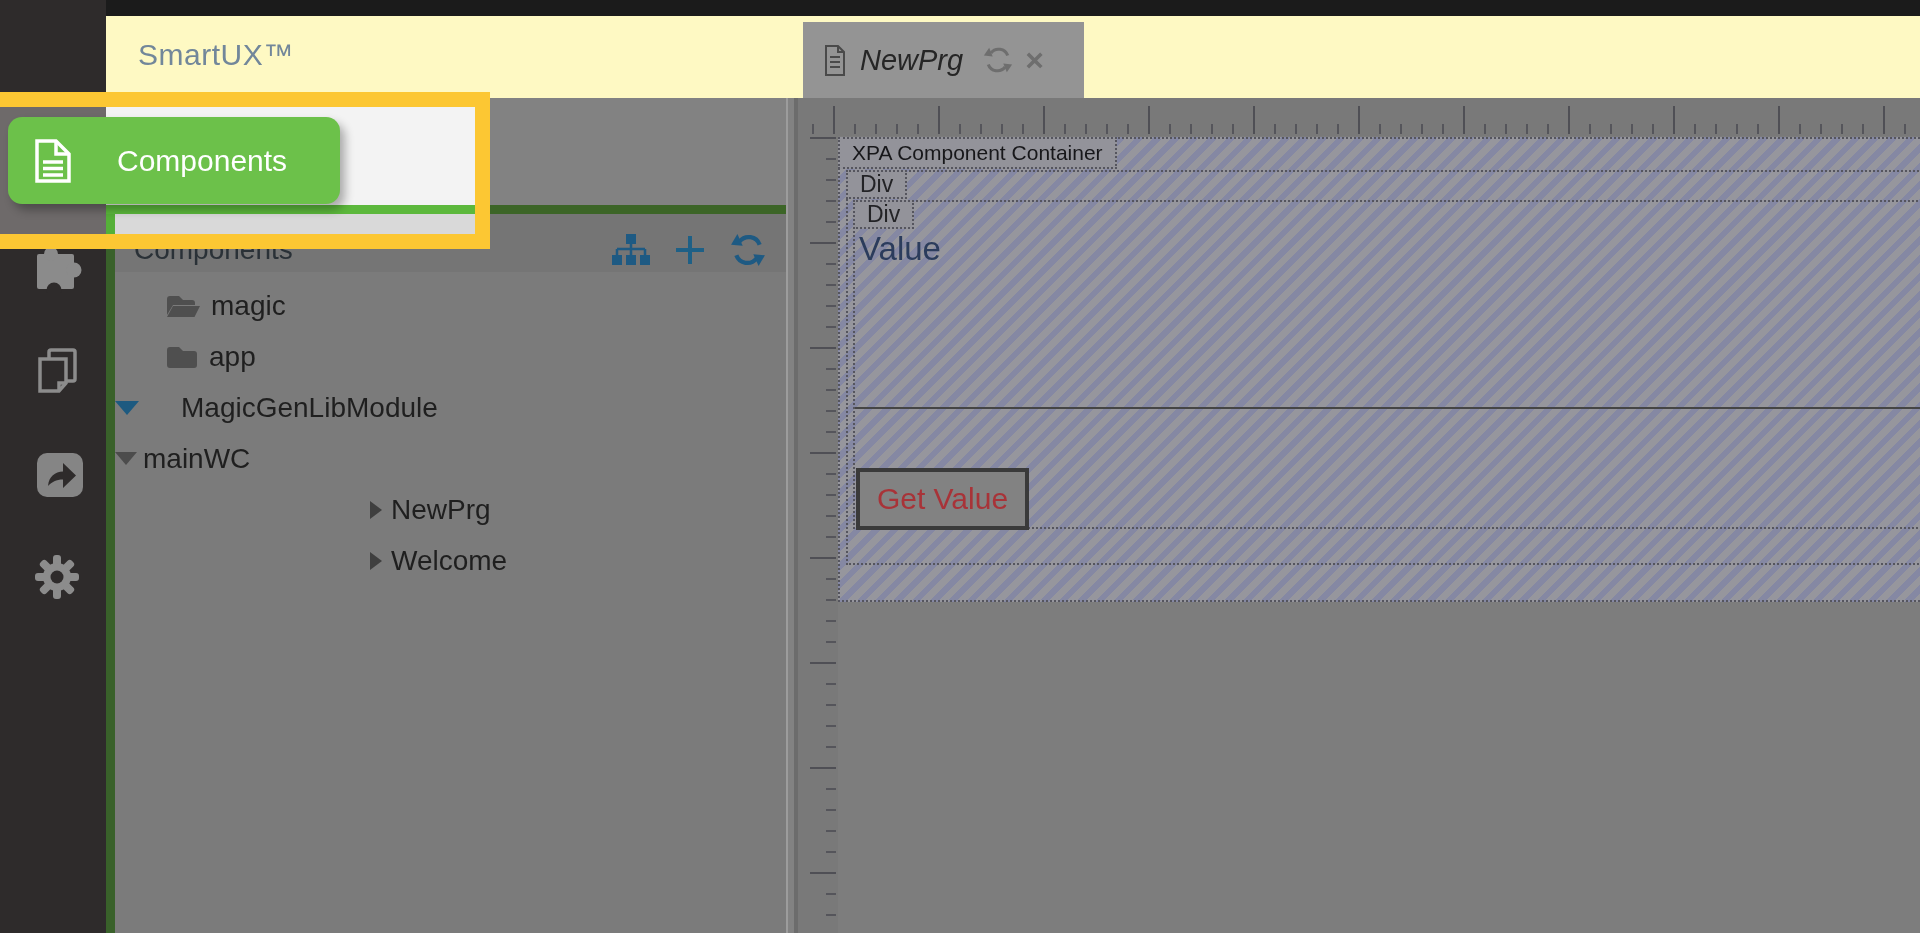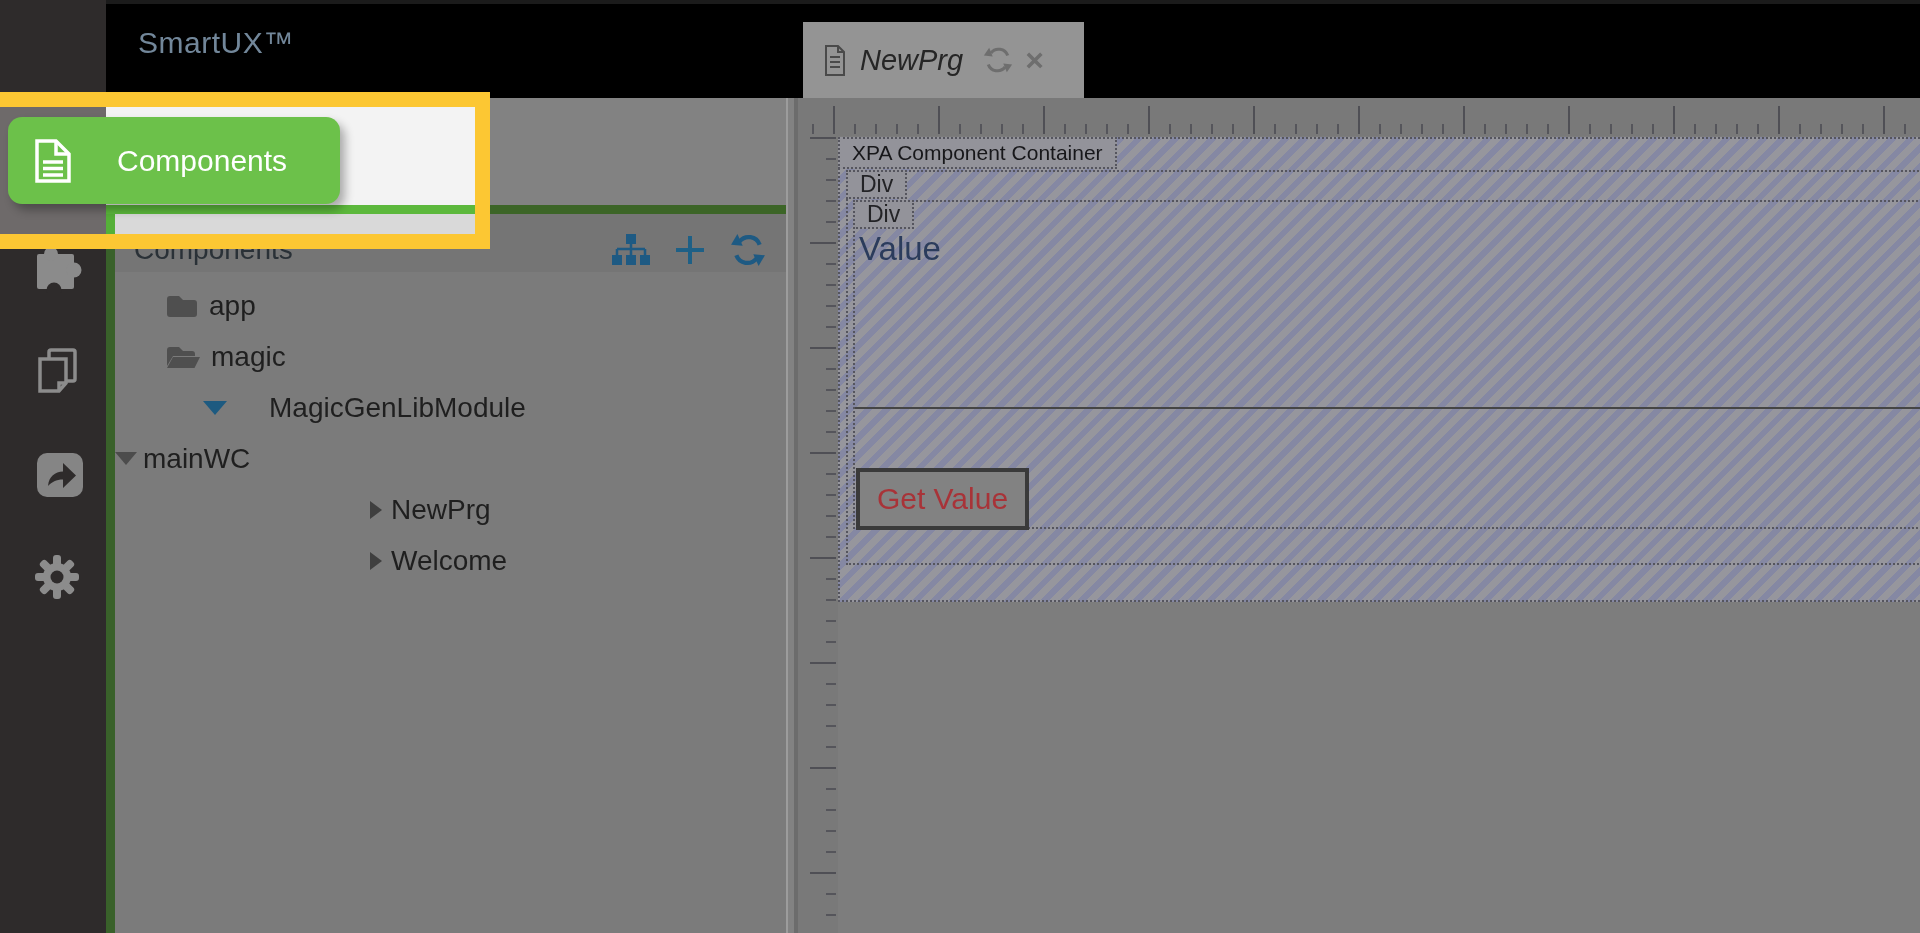--- a/index.html
+++ b/index.html
@@ -4,21 +4,21 @@
 <style>
   html,body{margin:0;padding:0;background:#1b1b1b;}
   #screen{position:relative;width:1920px;height:933px;overflow:hidden;
     font-family:"Liberation Sans","DejaVu Sans",sans-serif;
     -webkit-font-smoothing:antialiased;}
   #screen *{box-sizing:border-box;}
 
   
   .sidebar{position:absolute;left:0;top:0;width:106px;height:933px;background:#2e2b2b;}
   .sb-icon{position:absolute;}
-  header.appbar{position:absolute;left:106px;top:4px;width:1814px;height:98px;background:#000000;}
+  header.appbar{position:absolute;left:106px;top:16px;width:1814px;height:98px;background:#fef9c3;}
   .app-title{position:absolute;left:32px;top:22px;font-size:30px;letter-spacing:.5px;color:#72879a;}
 
   .doc-tab{position:absolute;left:803px;top:22px;width:281px;height:76px;background:#949494;
     display:flex;align-items:center;padding-left:20px;}
   .doc-tab .tab-label{font-style:italic;font-size:29px;color:#262626;margin-left:13px;}
   .tab-refresh{margin-left:20px;}
   .tab-close{margin-left:12px;font-size:32px;line-height:1;color:#6e6e6e;font-weight:bold;}
 
   .toolstrip{position:absolute;left:106px;top:98px;width:692px;height:107px;background:#828282;}
 
@@ -26,21 +26,21 @@
   .panel-green-top{position:absolute;left:106px;top:205px;width:680px;height:9px;background:#3c6527;}
   .panel-green-left{position:absolute;left:106px;top:205px;width:9px;height:728px;background:#39612a;}
   .panel-header{position:absolute;left:115px;top:214px;width:671px;height:58px;background:#757575;
     display:flex;align-items:center;justify-content:space-between;padding:14px 20px 0 19px;}
   .panel-title{font-size:28px;color:#2a3137;}
   .ph-icons{display:flex;align-items:center;gap:24px;}
   .panel-body{position:absolute;left:115px;top:272px;width:671px;height:661px;background:#7b7b7b;}
 
   .tree{position:absolute;left:115px;top:280px;width:671px;}
   .trow{height:51px;display:flex;align-items:center;font-size:28px;color:#1f1f1f;}
-  .lvl0{padding-left:50px;} .lvl1{padding-left:88px;} .lvl2{} .lvl3{padding-left:255px;}
+  .lvl0{padding-left:50px;} .lvl1{} .lvl2{} .lvl3{padding-left:255px;}
   .ticon{margin-right:10px;display:flex;}
   .exp{display:inline-block;width:0;height:0;}
   .exp-down-blue{border-left:12px solid transparent;border-right:12px solid transparent;border-top:14px solid #1d5a80;}
   .exp-down-gray{border-left:11px solid transparent;border-right:11px solid transparent;border-top:13px solid #4c4c4c;}
   .exp-right{border-top:9px solid transparent;border-bottom:9px solid transparent;border-left:12px solid #3f3f3f;}
   .lvl1 .exp{margin-right:42px;} .lvl2 .exp{margin-right:6px;} .lvl3 .exp{margin-right:9px;}
 
   
   .canvas{position:absolute;left:798px;top:98px;width:1122px;height:835px;background:#7d7d7d;}
   .splitter-a{position:absolute;left:786px;top:98px;width:2px;height:835px;background:#9c9c9c;}
@@ -190,34 +190,34 @@
           <polygon points="27,30 22,19 33,20" fill="#1e5a83"></polygon>
         </svg>
       </span>
     </span>
   </div>
   <div class="panel-body"></div>
 
   <div class="tree">
     <div class="trow lvl0">
       <span class="ticon">
-        <svg width="34" height="28" viewBox="0 0 34 28">
-          <path d="M2 7 a3 3 0 0 1 3-3 h9 l4 4 h11 a3 3 0 0 1 3 3 v11 a3 3 0 0 1 -3 3 H5 a3 3 0 0 1 -3-3 z" fill="#4f4f4f"></path>
-        </svg>
-      </span>
-      <span>app</span>
-    </div>
-    <div class="trow lvl0">
-      <span class="ticon">
         <svg width="36" height="28" viewBox="0 0 36 28">
           <path d="M2 7 a3 3 0 0 1 3-3 h9 l4 4 h9 a3 3 0 0 1 3 3 v2 H8 l-6 10 z" fill="#4f4f4f"></path>
           <path d="M8 14 h27 l-5.5 11 H2 z" fill="#4f4f4f"></path>
         </svg>
       </span>
       <span>magic</span>
+    </div>
+    <div class="trow lvl0">
+      <span class="ticon">
+        <svg width="34" height="28" viewBox="0 0 34 28">
+          <path d="M2 7 a3 3 0 0 1 3-3 h9 l4 4 h11 a3 3 0 0 1 3 3 v11 a3 3 0 0 1 -3 3 H5 a3 3 0 0 1 -3-3 z" fill="#4f4f4f"></path>
+        </svg>
+      </span>
+      <span>app</span>
     </div>
     <div class="trow lvl1">
       <span class="exp exp-down-blue"></span>
       <span>MagicGenLibModule</span>
     </div>
     <div class="trow lvl2">
       <span class="exp exp-down-gray"></span>
       <span>mainWC</span>
     </div>
     <div class="trow lvl3">

